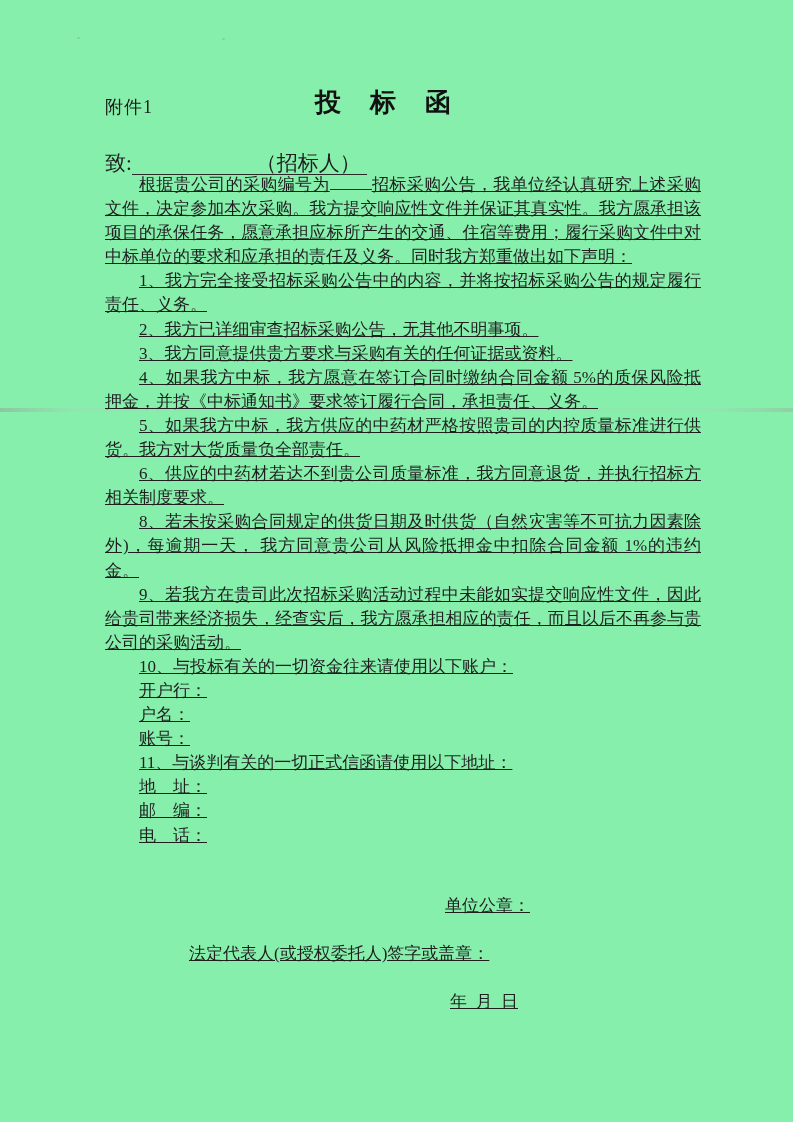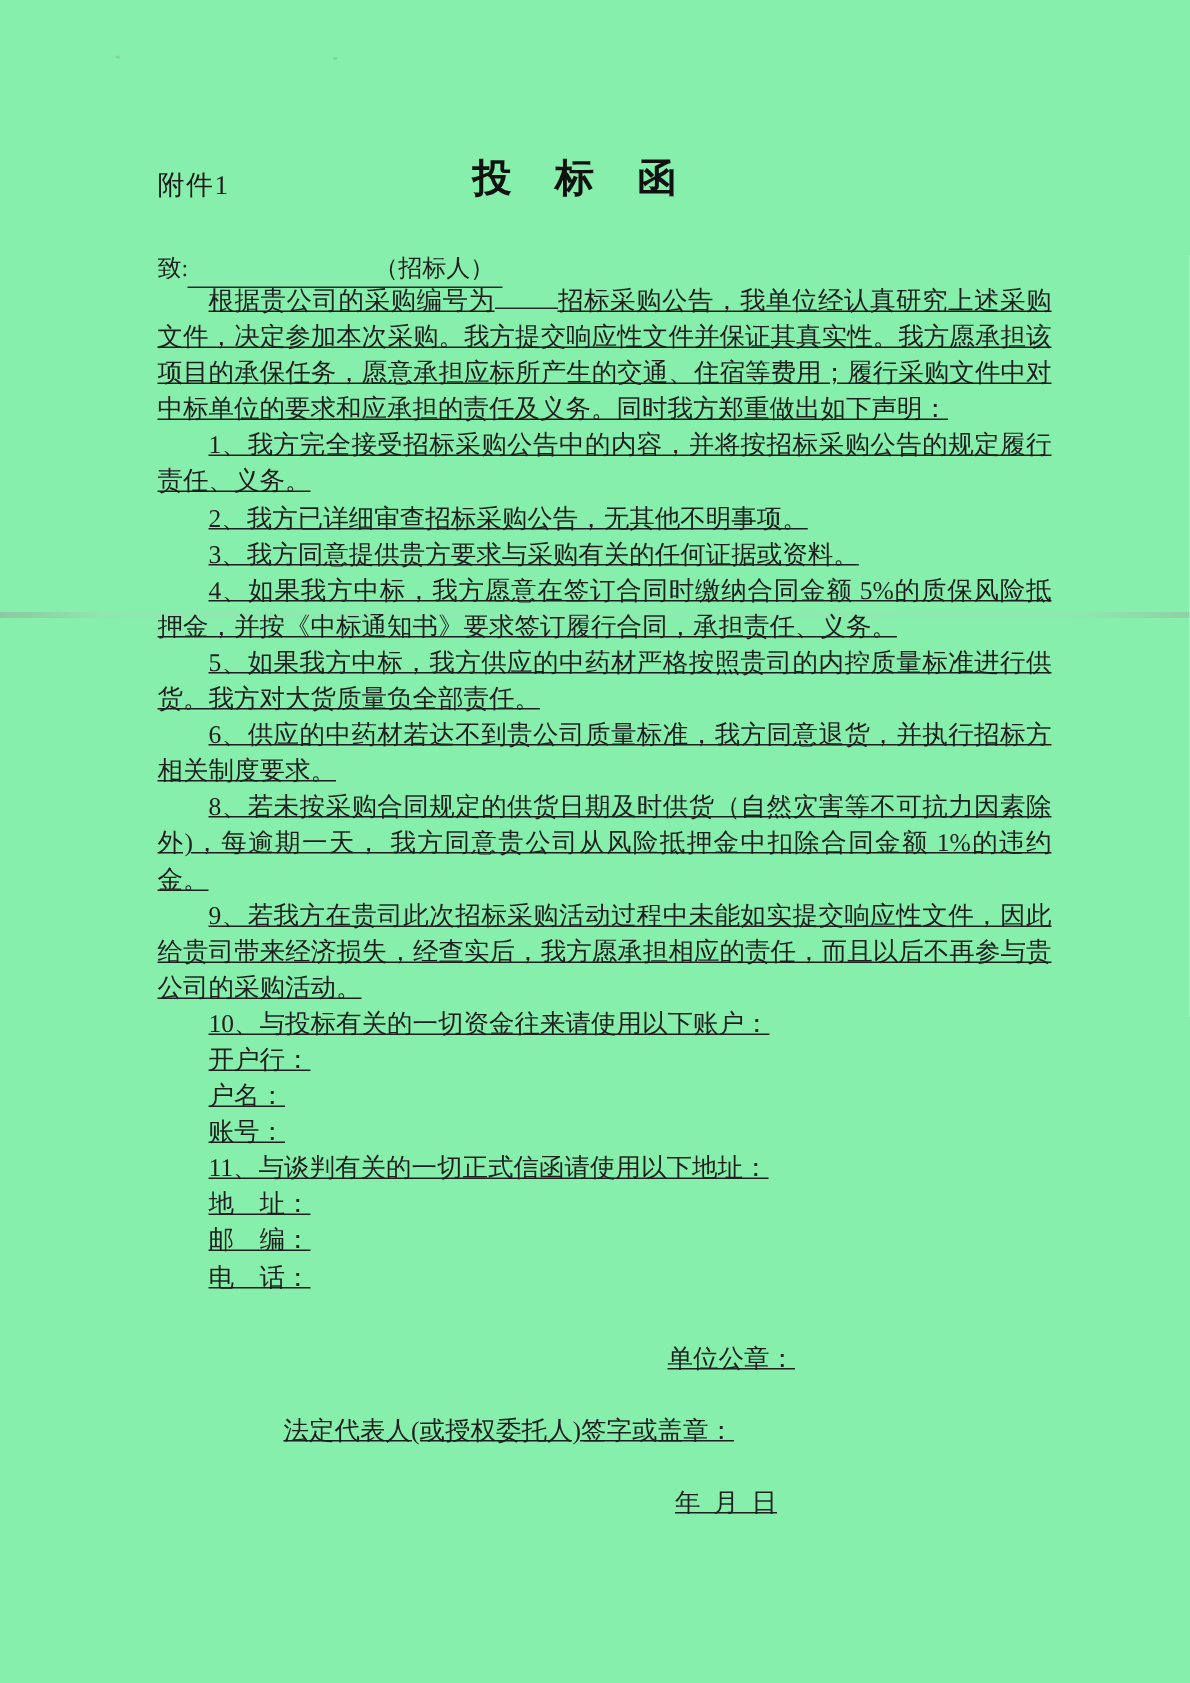--- a/index.html
+++ b/index.html
@@ -33,27 +33,27 @@
   .doc {
     position: absolute; left: 105px; top: 88px; width: 596px;
   }
   .doc-header { position: relative; height: 30px; }
   .attachment-label {
     position: absolute; left: 0; bottom: 0;
     font-size: 18px; line-height: 22px; letter-spacing: 1px;
     color: #1a1a1a;
   }
   .doc-title {
-    margin: 16px; text-align: center; padding-right: 40px;
+    margin: 0; text-align: center; padding-right: 40px;
     font-size: 26px; line-height: 30px; font-weight: bold;
     color: #111; white-space: pre; word-spacing: 8px;
   }
   .salutation {
     margin-top: 33px;
-    font-size: 16px; line-height: 25px;
+    font-size: 21px; line-height: 25px;
     white-space: nowrap;
   }
   .addressee-field {
     display: inline-block;
     border-bottom: 1.5px solid #2a2a2a;
     padding-left: 124px; padding-right: 6px;
     line-height: 22px;
   }
   .body-text { margin-top: -3px; }
   .para {

